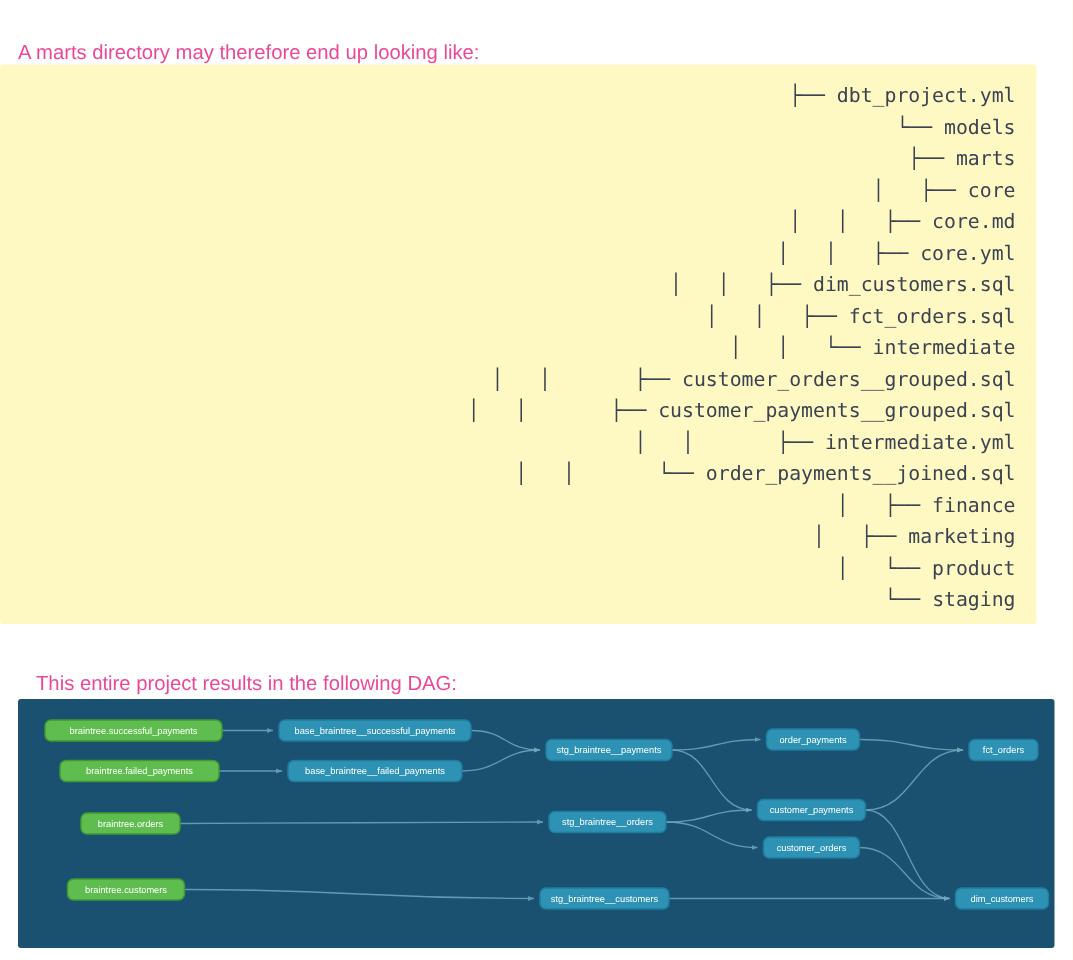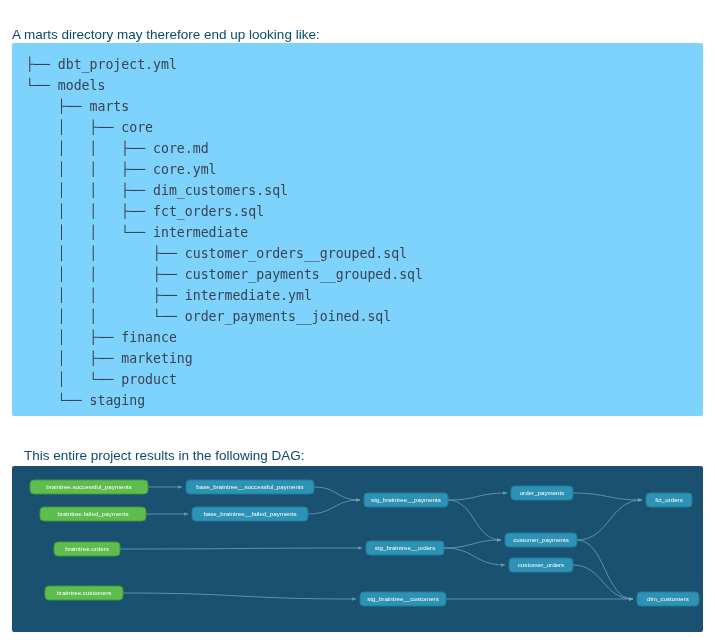--- a/index.html
+++ b/index.html
@@ -7,37 +7,38 @@
     margin: 0; padding: 0;
     width: 715px; height: 640px;
     background: #ffffff;
     font-family: "Liberation Sans", sans-serif;
     -webkit-font-smoothing: antialiased;
   }
   .page { position: relative; width: 715px; height: 640px; overflow: hidden; }
 
   .prose {
     font-size: 13.5px;
-    color: #0c4a6e;
+    color: #ec4899;
     line-height: 1.5;
     padding: 0 12px;
   }
   .para-1 { position: absolute; left: 0; top: 11px; }
   .para-2 { position: absolute; left: 12px; top: 432px; }
 
   
   .codeblock {
     position: absolute;
-    left: 12px;
+    left: 0;
     top: 43px;
     width: 691px;
     height: 373px;
-    background: #7dd3fc;
+    background: #fef9c3;
     border-radius: 2px;
     overflow: hidden;
+    text-align: right;
   }
   .codeblock pre {
     margin: 0;
     padding: 11px 14px;
     font-family: "DejaVu Sans Mono", "Liberation Mono", monospace;
     font-size: 13.2px;
     line-height: 21px;
     color: #3b4252;
     white-space: pre;
     letter-spacing: 0;

